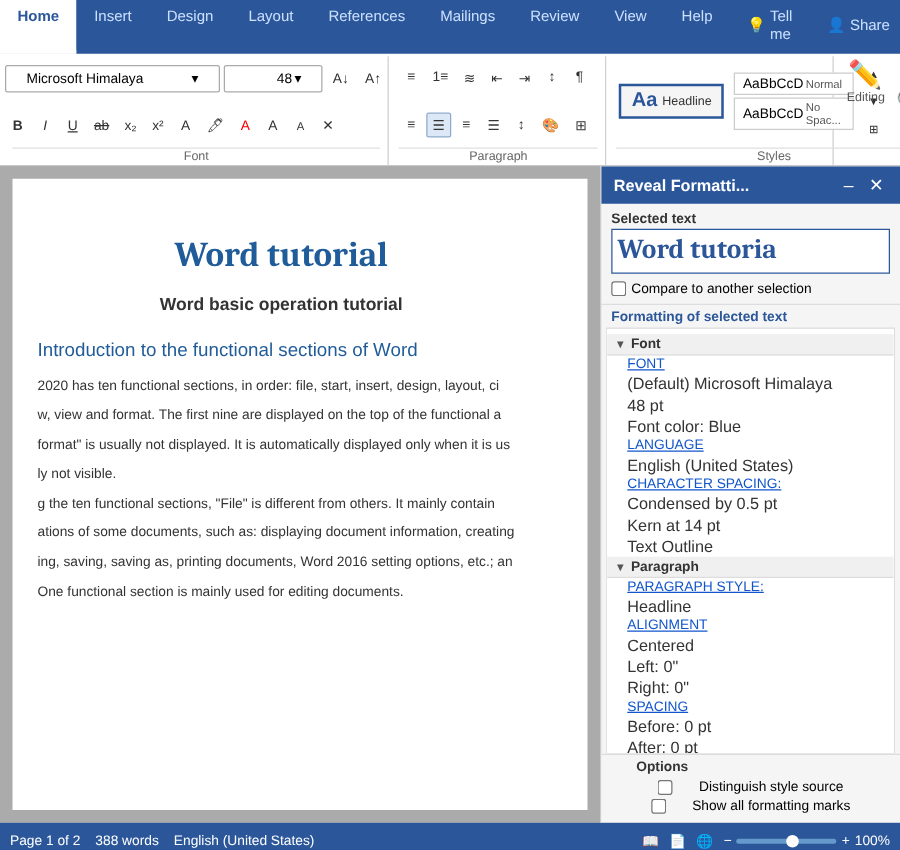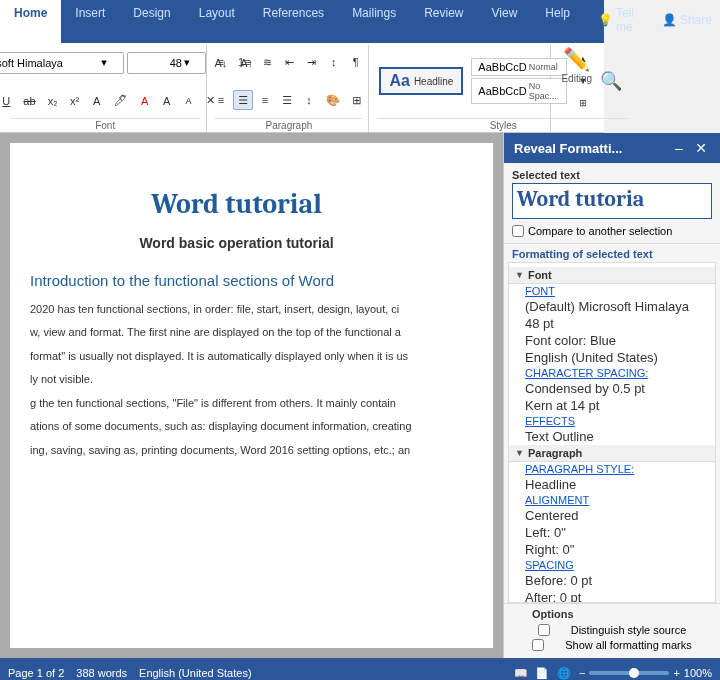--- a/index.html
+++ b/index.html
@@ -1,19 +1,19 @@
 <!DOCTYPE html>
 <html><head>
   <meta charset="utf-8">
   <style>
     * { box-sizing: border-box; margin: 0; padding: 0; }
     body { font-family: 'Segoe UI', Arial, sans-serif; font-size: 12px; background: #f0f0f0; overflow: hidden; width: 720px; height: 680px; }
 
     
-    .ribbon { background: #2b579a; width: 604px; }
+    .ribbon { background: #2b579a; width: 720px; }
     .ribbon-tabs { display: flex; background: #2b579a; }
     .ribbon-tab {
       padding: 6px 14px;
       color: #cce0ff;
       font-size: 12px;
       cursor: pointer;
       border-bottom: 3px solid transparent;
     }
     .ribbon-tab.active {
       background: #fff;
@@ -55,21 +55,21 @@
     .doc-page { background: white; margin: 0 auto; padding: 40px 50px 40px 20px; width: 100%; height: 100%; overflow: hidden; font-size: 11px; line-height: 1.5; position: relative; }
 
     .doc-title { color: #1f5c99; font-size: 28px; font-weight: bold; text-align: center; margin-bottom: 8px; font-family: 'Cambria', serif; }
     .doc-subtitle { font-size: 14px; font-weight: bold; text-align: center; margin-bottom: 16px; color: #333; }
     .doc-section-title { color: #1f5c99; font-size: 15px; margin-bottom: 8px; font-weight: normal; }
     .doc-body { font-size: 11px; color: #333; line-height: 1.6; }
     .doc-body p { margin-bottom: 6px; }
 
     
     .format-panel {
-      width: 217px; background: #f5f5f5; border-left: 1px solid #ccc;
+      width: 240px; background: #f5f5f5; border-left: 1px solid #ccc;
       display: flex; flex-direction: column; overflow: hidden;
     }
     .format-panel-header {
       background: #2b579a; color: white; padding: 6px 10px;
       display: flex; align-items: center; justify-content: space-between;
       font-size: 13px; font-weight: bold;
     }
     .format-panel-header-btns { display: flex; gap: 4px; }
     .format-panel-header-btn {
       color: white; background: transparent; border: none; cursor: pointer;
@@ -259,20 +259,21 @@
       <div class="doc-subtitle">Word basic operation tutorial</div>
       <div class="doc-section-title">Introduction to the functional sections of Word</div>
       <div class="doc-body">
         <p>2020 has ten functional sections, in order: file, start, insert, design, layout, ci</p>
         <p>w, view and format. The first nine are displayed on the top of the functional a</p>
         <p>format" is usually not displayed. It is automatically displayed only when it is us</p>
         <p>ly not visible.</p>
         <p>g the ten functional sections, "File" is different from others. It mainly contain</p>
         <p>ations of some documents, such as: displaying document information, creating</p>
         <p>ing, saving, saving as, printing documents, Word 2016 setting options, etc.; an</p>
+        <p>One functional section is mainly used for editing documents.</p>
       </div>
     </div>
   </div>
 
   <div class="format-panel">
     <div class="format-panel-header">
       <span>Reveal Formatti...</span>
       <div class="format-panel-header-btns">
         <button class="format-panel-header-btn">–</button>
         <button class="format-panel-header-btn">✕</button>
@@ -299,33 +300,33 @@
         <div class="tree-item">
           <span class="tree-value">(Default) Microsoft Himalaya</span>
         </div>
         <div class="tree-item">
           <span class="tree-value">48 pt</span>
         </div>
         <div class="tree-item">
           <span class="tree-value">Font color: Blue</span>
         </div>
         <div class="tree-item">
+          <span class="tree-link">LANGUAGE</span>
+        </div>
+        <div class="tree-item">
           <span class="tree-value">English (United States)</span>
         </div>
         <div class="tree-item">
           <span class="tree-link">CHARACTER SPACING:</span>
         </div>
         <div class="tree-item">
           <span class="tree-value">Condensed by 0.5 pt</span>
         </div>
         <div class="tree-item">
           <span class="tree-value">Kern at 14 pt</span>
-        </div>
-        <div class="tree-item">
-          <span class="tree-link">EFFECTS</span>
         </div>
         <div class="tree-item">
           <span class="tree-value">Text Outline</span>
         </div>
       </div>
 
       <div class="tree-section">
         <div class="tree-section-header">
           <span class="tree-triangle">▼</span>
           <span>Paragraph</span>

